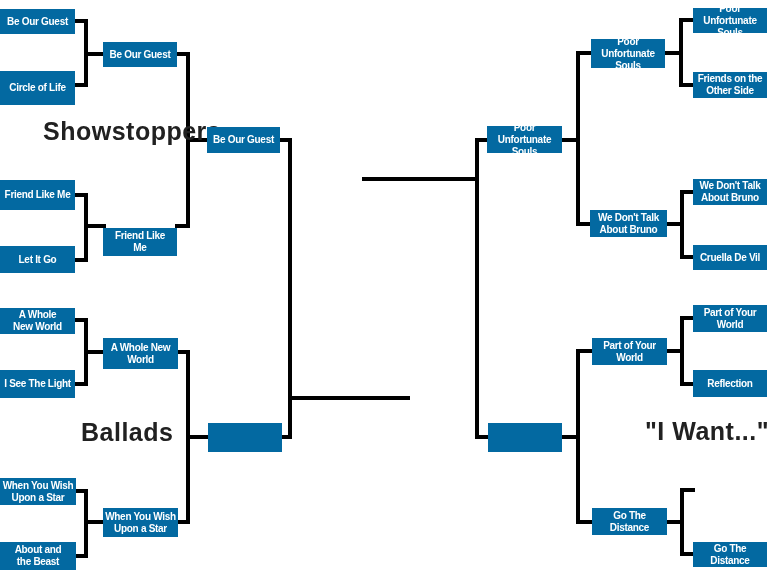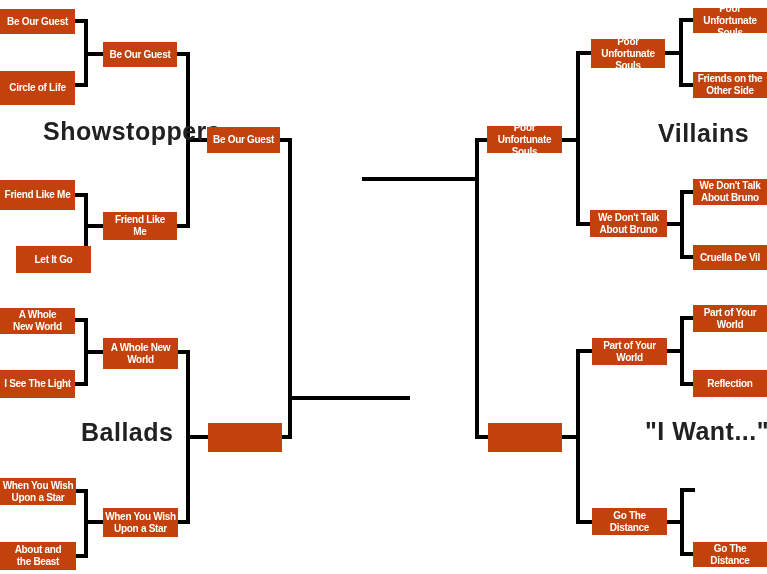--- a/index.html
+++ b/index.html
@@ -2,21 +2,21 @@
 <html><head>
 <meta charset="utf-8">
 <style>
   html,body{margin:0;padding:0;background:#ffffff;}
   .stage{
     position:relative;width:767px;height:574px;background:#ffffff;overflow:hidden;
     font-family:"Liberation Sans",sans-serif;
   }
   .lines{position:absolute;left:0;top:0;width:767px;height:574px;}
   .box{
-    position:absolute;background:#c2410c;color:#ffffff;
+    position:absolute;background:#0369a1;color:#ffffff;
     display:flex;align-items:center;justify-content:center;
     text-align:center;font-weight:bold;font-size:10px;line-height:1.2;
     letter-spacing:-0.3px;white-space:pre-line;z-index:2;
   }
   .section-label{
     position:absolute;color:#212121;font-size:25px;font-weight:700;
     letter-spacing:0.5px;line-height:1;z-index:1;white-space:nowrap;margin-left:34px;
   }
 </style>
 </head>
@@ -36,37 +36,36 @@
     <path d="M693,192 H682 V257 H693 M682,224 H666"></path>
     <path d="M591,53 H578 V224 H590 M578,140 H561"></path>
     <path d="M693,318 H682 V384 H693 M682,351 H666"></path>
     <path d="M693,490 H682 V554 H693 M682,522 H666"></path>
     <path d="M592,351 H578 V522 H592 M578,437 H561"></path>
     <path d="M487,140 H477 V437 H489 M477,179 H364"></path>
   </svg>
 
   <div class="section-label" style="left:9px;top:119px;">Showstoppers</div>
   <div class="section-label" style="left:47px;top:420px;">Ballads</div>
-  <div class="section-label" style="left:624px;top:121px;">Villains</div>
   <div class="section-label" style="left:611px;top:419px;">"I Want..."</div>
 
   <div class="box" style="left:0px;top:9px;width:75px;height:25px;">Be Our Guest</div>
   <div class="box" style="left:0px;top:71px;width:75px;height:34px;">Circle of Life</div>
   <div class="box" style="left:0px;top:180px;width:75px;height:30px;">Friend Like Me</div>
-  <div class="box" style="left:16px;top:246px;width:75px;height:27px;">Let It Go</div>
+  <div class="box" style="left:0px;top:246px;width:75px;height:27px;">Let It Go</div>
   <div class="box" style="left:0px;top:308px;width:75px;height:26px;">A Whole
 New World</div>
   <div class="box" style="left:0px;top:370px;width:75px;height:28px;">I See The Light</div>
   <div class="box" style="left:0px;top:478px;width:76px;height:27px;">When You Wish
 Upon a Star</div>
   <div class="box" style="left:0px;top:542px;width:76px;height:28px;">About and
 the Beast</div>
 
   <div class="box" style="left:103px;top:42px;width:74px;height:25px;">Be Our Guest</div>
-  <div class="box" style="left:103px;top:212px;width:74px;height:28px;">Friend Like
+  <div class="box" style="left:103px;top:228px;width:74px;height:28px;">Friend Like
 Me</div>
   <div class="box" style="left:103px;top:338px;width:75px;height:31px;">A Whole New
 World</div>
   <div class="box" style="left:103px;top:508px;width:75px;height:29px;">When You Wish
 Upon a Star</div>
 
   <div class="box" style="left:207px;top:127px;width:73px;height:26px;">Be Our Guest</div>
   <div class="box" style="left:208px;top:423px;width:74px;height:29px;"></div>
 
   <div class="box" style="left:487px;top:126px;width:75px;height:27px;">Poor Unfortunate

